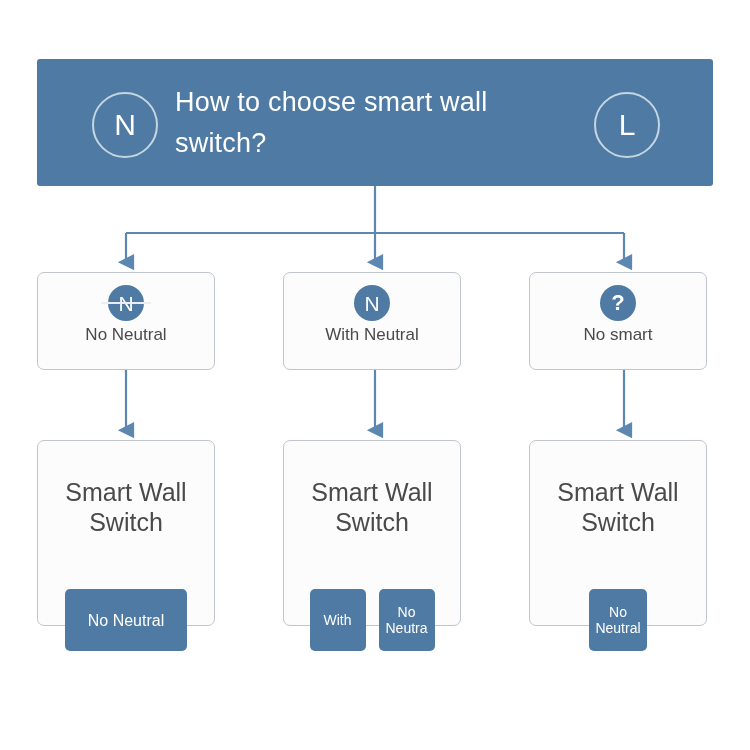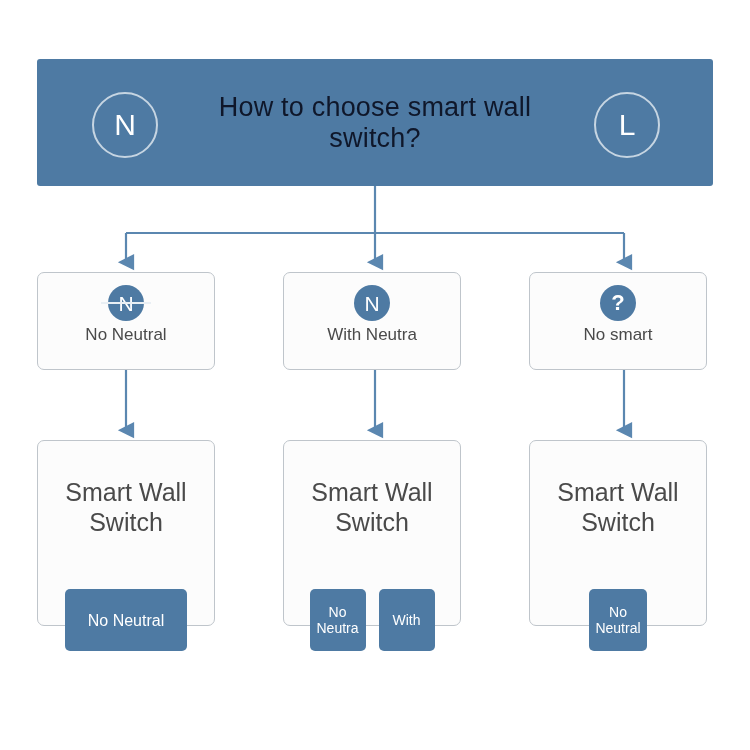--- a/index.html
+++ b/index.html
@@ -29,24 +29,23 @@
     top: 59px;
     width: 676px;
     height: 127px;
     background: #4e7aa3;
     border-radius: 3px;
     display: flex;
     align-items: center;
     justify-content: center;
   }
   .header-title {
-    color: #0f172a;
+    color: #ffffff;
     font-size: 27px;
-    line-height: 31px;
-    text-align: center;
+    line-height: 41px;
     width: 400px;
     font-weight: 400;
     letter-spacing: 0.2px;
   }
   .hdr-circle {
     position: absolute;
     width: 62px;
     height: 62px;
     border: 2px solid #c6d5e2;
     border-radius: 50%;
@@ -225,21 +224,21 @@
       <span>N</span>
       <span class="strike"></span>
     </div>
     <div class="mid-label">No Neutral</div>
   </div>
 
   <div class="mid-box c2">
     <div class="badge">
       <span>N</span>
     </div>
-    <div class="mid-label">With Neutra</div>
+    <div class="mid-label">With Neutral</div>
   </div>
 
   <div class="mid-box c3">
     <div class="badge question">
       <span>?</span>
     </div>
     <div class="mid-label">No smart</div>
   </div>
 
   <div class="bot-box c1">
@@ -248,24 +247,24 @@
       <div class="sw-btn wide">
         <span>No Neutral</span>
       </div>
     </div>
   </div>
 
   <div class="bot-box c2">
     <div class="bot-title">Smart Wall Switch</div>
     <div class="btn-row">
       <div class="sw-btn half">
+        <span>With</span>
+      </div>
+      <div class="sw-btn half">
         <span>No Neutra</span>
-      </div>
-      <div class="sw-btn half">
-        <span>With</span>
       </div>
     </div>
   </div>
 
   <div class="bot-box c3">
     <div class="bot-title">Smart Wall Switch</div>
     <div class="btn-row">
       <div class="sw-btn small">
         <span>No Neutral</span>
       </div>

